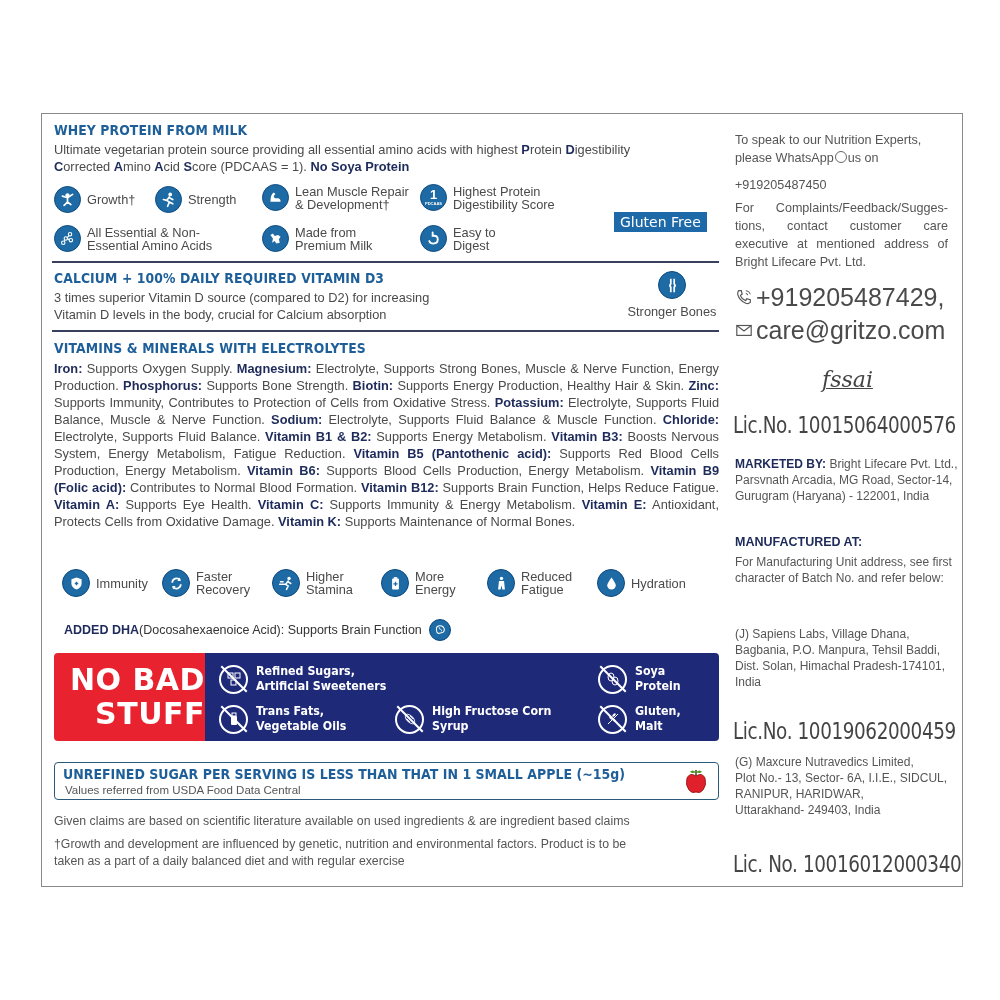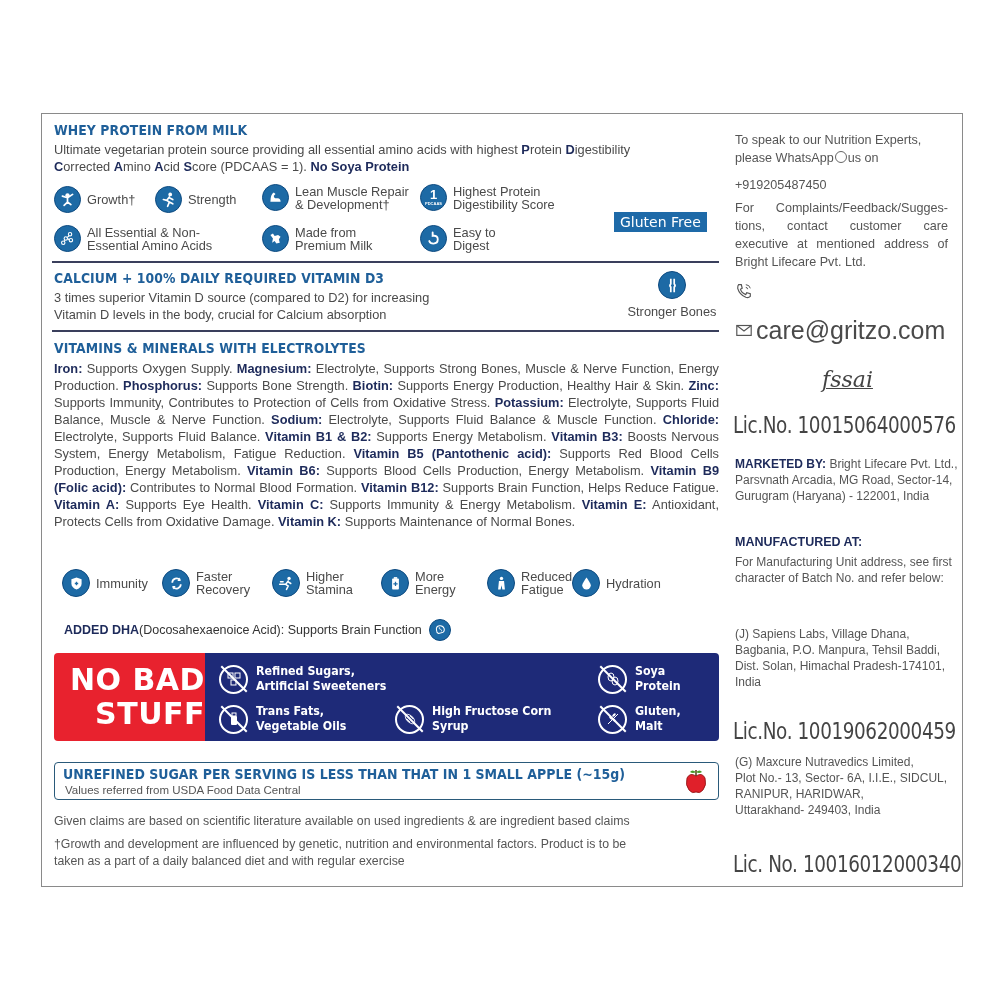--- a/index.html
+++ b/index.html
@@ -249,21 +249,21 @@
       </div>
       <div class="icon-item" style="left:433px;top:0;">
         <div class="circ">
             <svg viewBox="0 0 20 20">
               <circle cx="10" cy="4" r="2" fill="#fff"></circle>
               <path d="M7 7 L13 7 L14 17 L11 17 L10 12 L9 17 L6 17 Z" fill="#fff"></path>
             </svg>
           </div>
         <span class="icon-label"><span>Reduced</span><br><span>Fatigue</span></span>
       </div>
-      <div class="icon-item" style="left:518px;top:0;">
+      <div class="icon-item" style="left:543px;top:0;">
         <div class="circ">
             <svg viewBox="0 0 20 20">
               <path d="M10 3 Q15 10 15 12 A5 5 0 0 1 5 12 Q5 10 10 3 Z" fill="#fff"></path>
             </svg>
           </div>
         <span class="icon-label"><span>Hydration</span></span>
       </div>
     </div>
 
     <div class="dha">
@@ -354,20 +354,21 @@
       <span>please WhatsApp</span><span style="display:inline-block;width:12px;height:12px;border:1.2px solid #666;border-radius:50%;vertical-align:-1px;margin:0 1px;"></span><span>us on</span>
     </div>
     <div class="r-text" style="position:absolute;top:62px;left:0;">+919205487450</div>
     <div class="r-text r-justify" style="position:absolute;top:85px;left:0;width:213px;">For Complaints/Feedback/Sugges- tions, contact customer care executive at mentioned address of Bright Lifecare Pvt. Ltd.</div>
 
     <div class="r-phone-big" style="position:absolute;top:168px;left:0;">
       <svg viewBox="0 0 20 20">
           <path d="M4 3 L7 3 L8 7 L6 8 Q7 12 12 14 L13 12 L17 13 L17 16 Q15 18 12 17 Q5 14 3 7 Q3 4 4 3 Z" stroke="#555" stroke-width="1.3" fill="none"></path>
           <path d="M12 3 Q16 3 17 7 M12 6 Q14 6 14 8" stroke="#555" stroke-width="1.1" fill="none"></path>
         </svg>
+      <span>+919205487429,</span>
     </div>
     <div class="r-email-big" style="position:absolute;top:201px;left:0;">
       <svg viewBox="0 0 20 20">
           <rect x="2" y="5" width="16" height="11" stroke="#555" stroke-width="1.3" fill="none"></rect>
           <path d="M2 5 L10 11 L18 5" stroke="#555" stroke-width="1.3" fill="none"></path>
         </svg>
       <span>care@gritzo.com</span>
     </div>
 
     <div class="fssai" style="position:absolute;top:245px;left:0;width:225px;">fssai</div>

